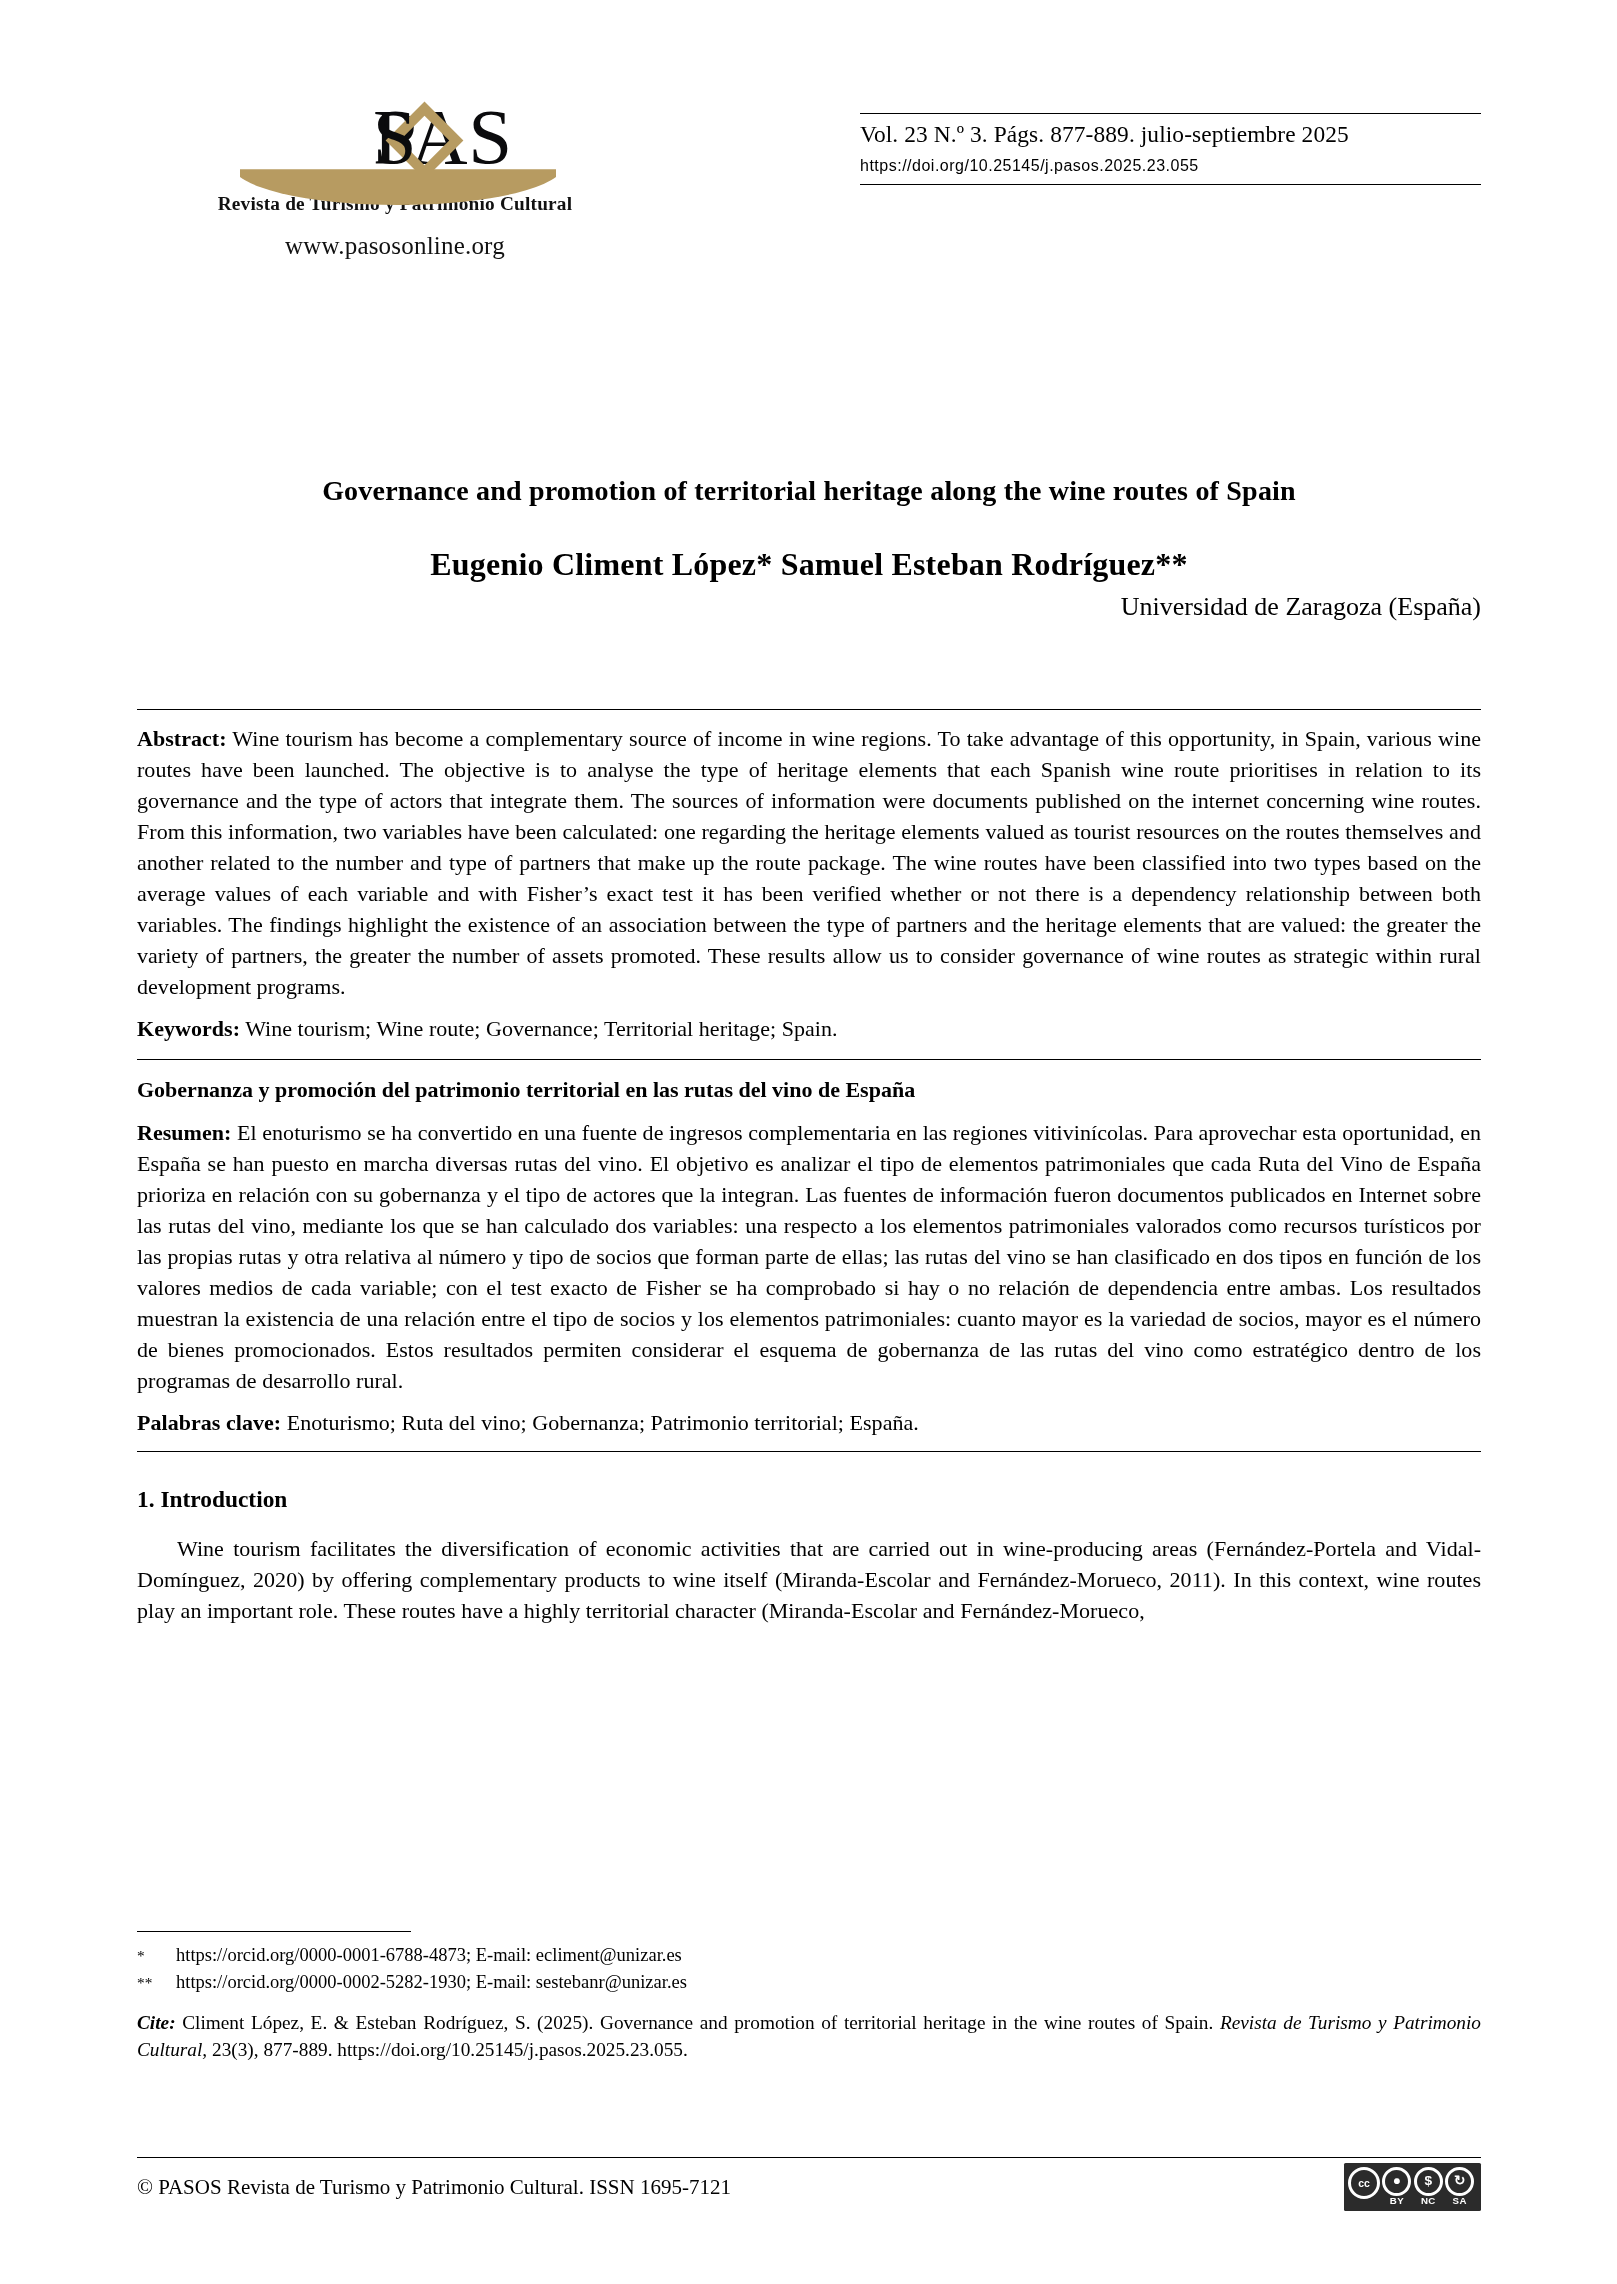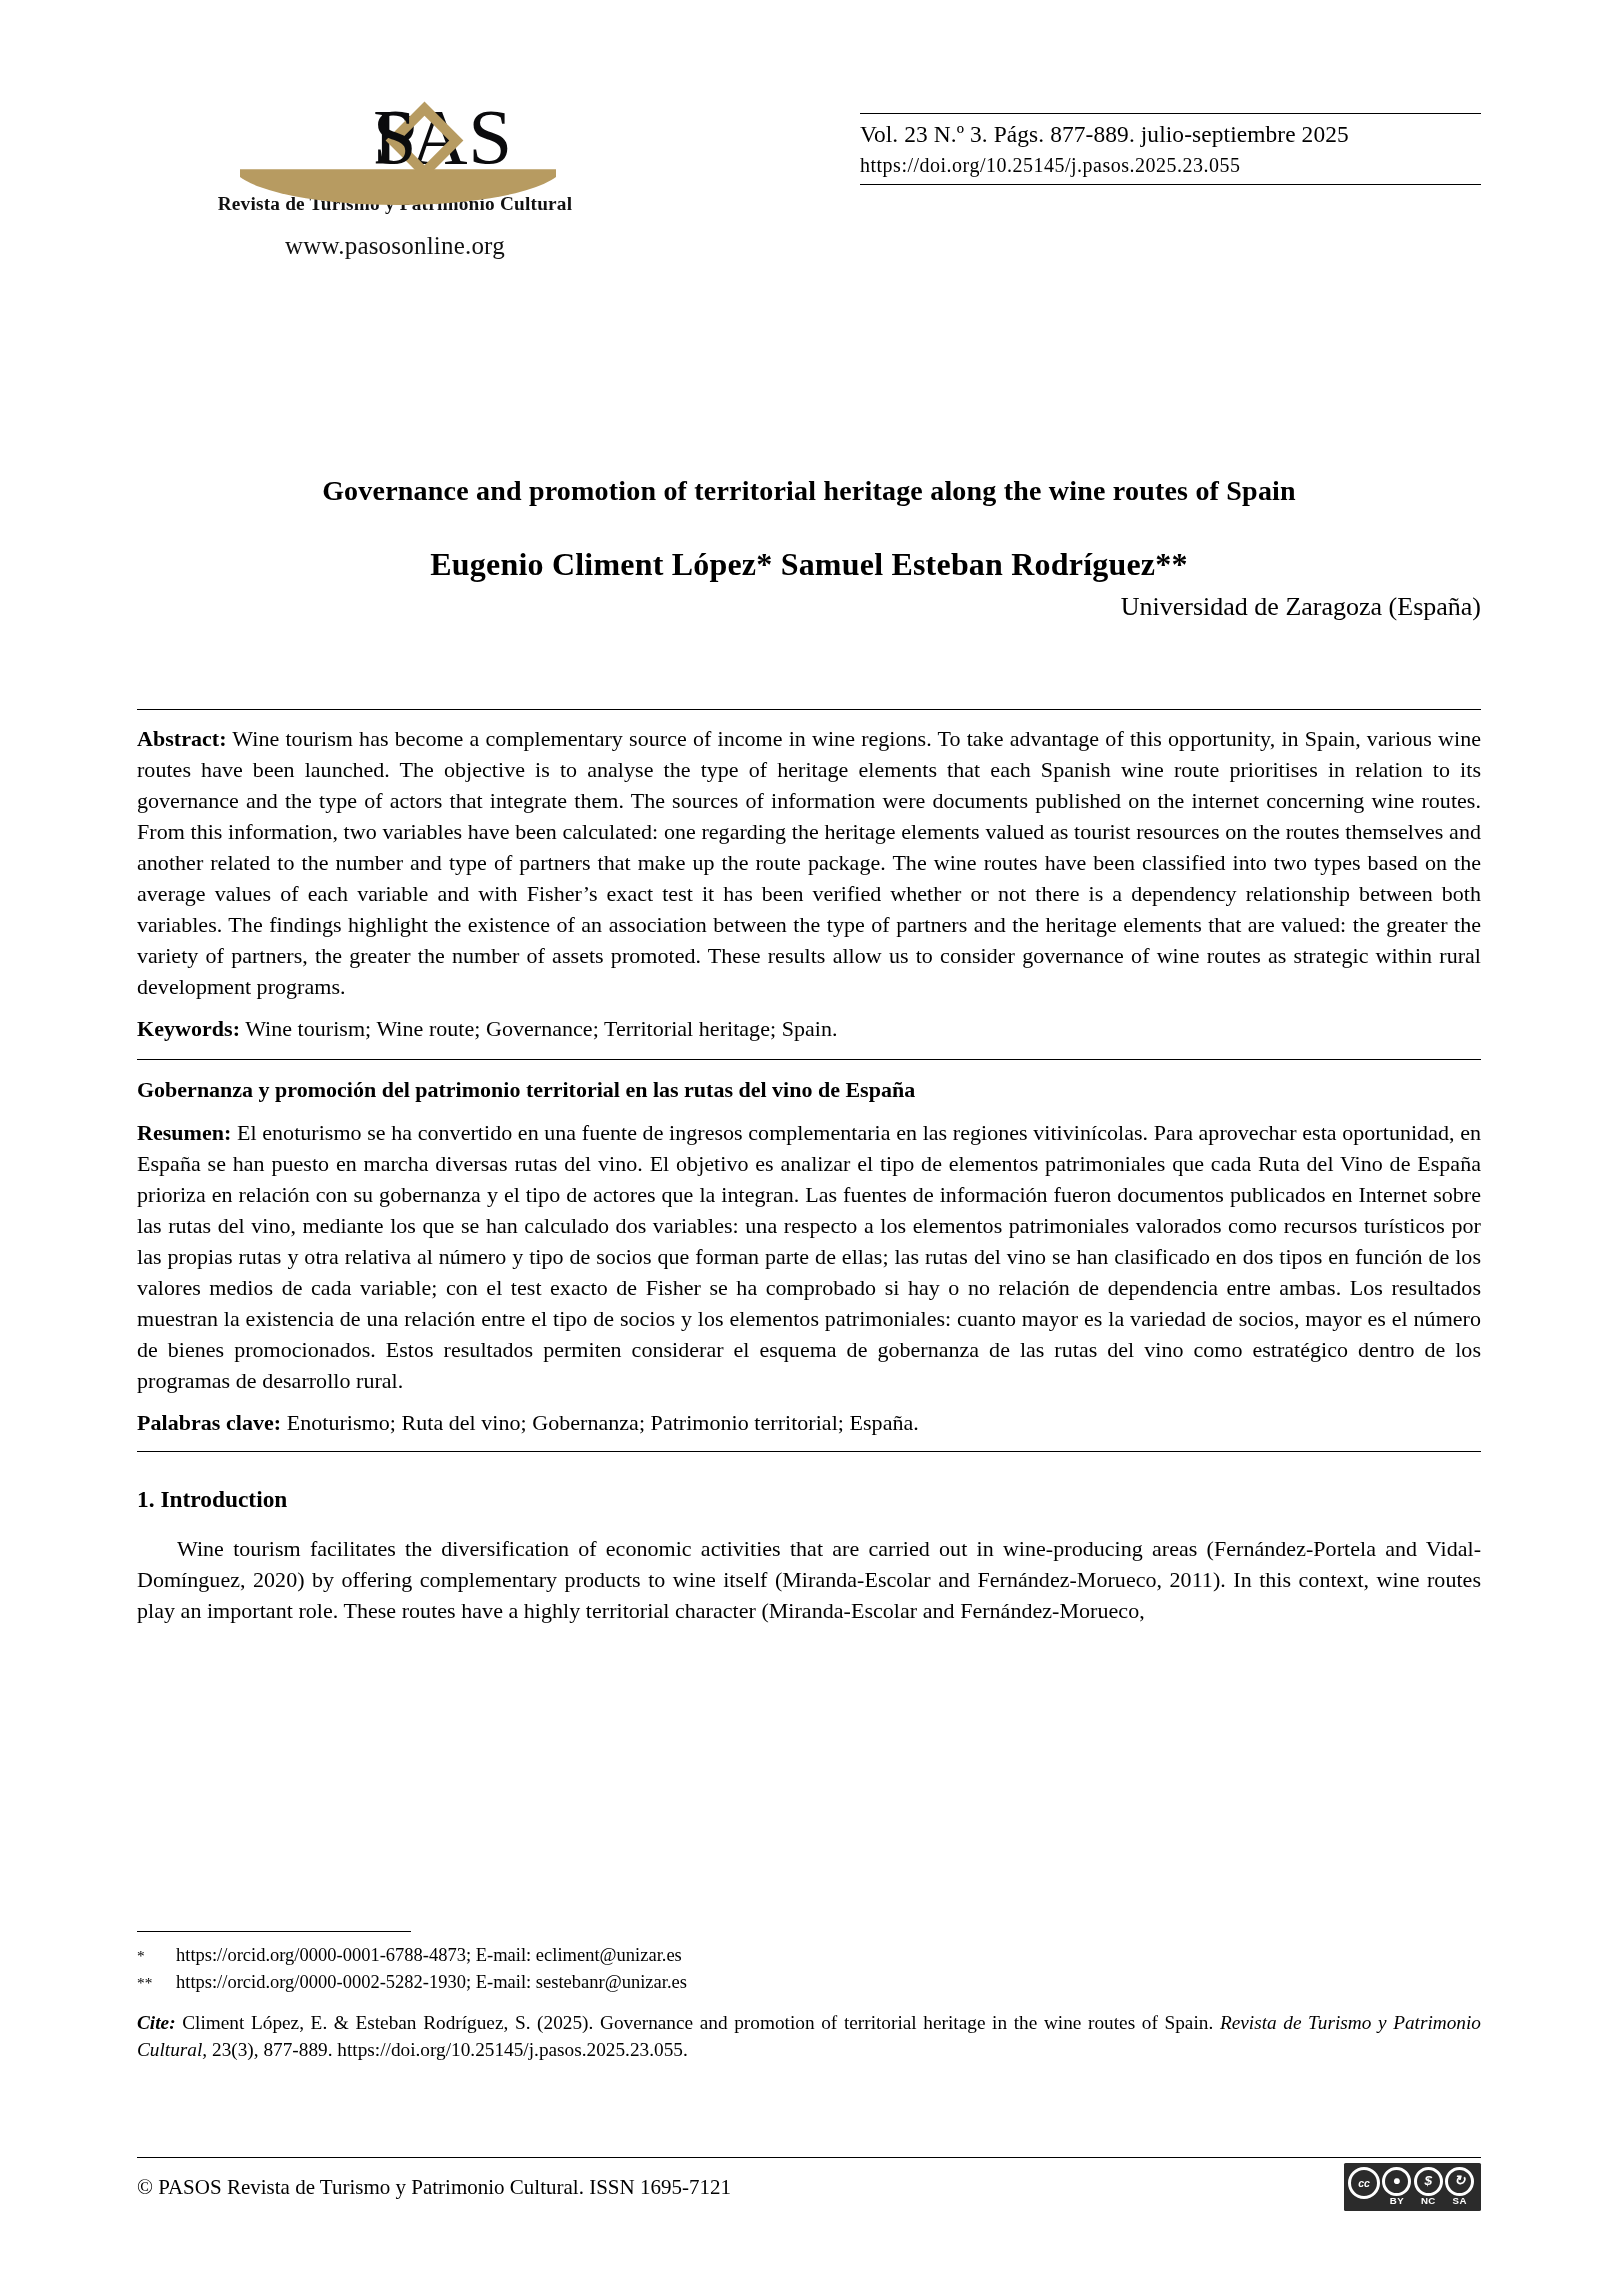--- a/index.html
+++ b/index.html
@@ -112,22 +112,22 @@
     width: 100%;
     height: 0;
   }
   .issue-line {
     font-size: 23.4px;
     line-height: 32px;
     padding: 4.8px 1.6px 1.6px 0;
     letter-spacing: 0.1px;
   }
   .issue-doi {
-    font-family: Liberation Serif, serif;
-    font-size: 20px;
+    font-family: Liberation Sans, sans-serif;
+    font-size: 16px;
     line-height: 27px;
     letter-spacing: 0.5px;
     padding-bottom: 4.8px;
   }
 
   
   .title-area {
     position: absolute;
     top: 467px;
     left: 137px;
@@ -287,21 +287,20 @@
   .cc-glyph {
     position: absolute;
     left: 50%;
     top: 50%;
     transform: translate(-50%, -50%);
     color: #ffffff;
     font-family: "Liberation Sans", sans-serif;
     font-weight: bold;
     font-size: 13.7px;
     line-height: 1;
-    font-style: italic;
   }
   .cc-glyph.small { font-size: 10.5px; }
 </style>
 </head>
 <body>
 
 <div class="page">
 
   <div class="masthead">
 

